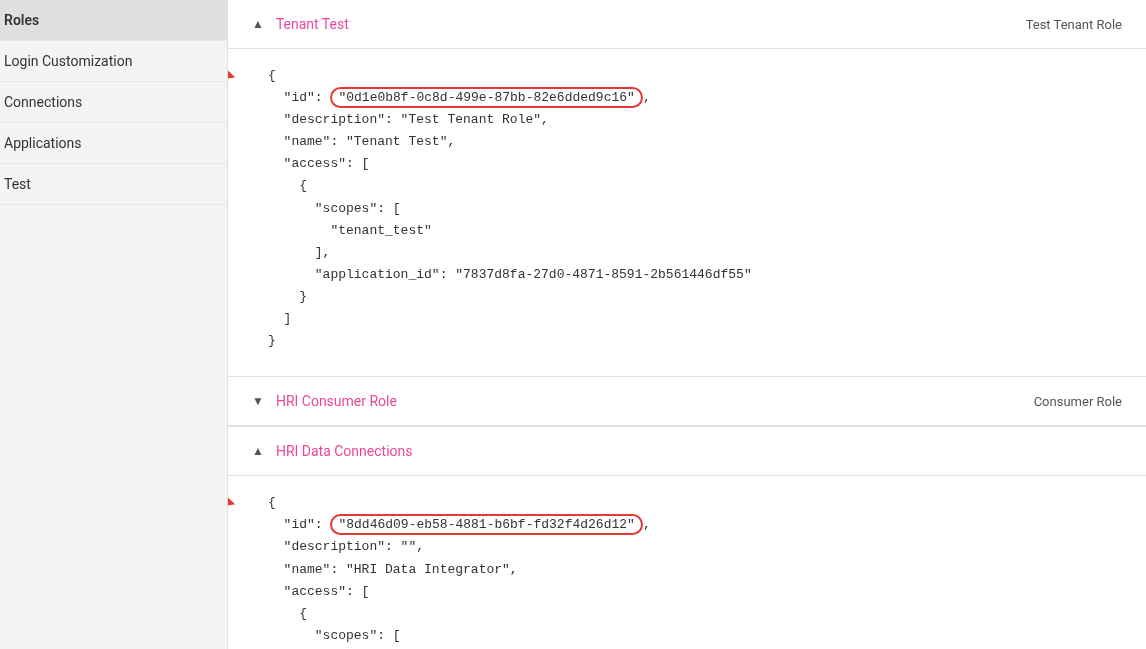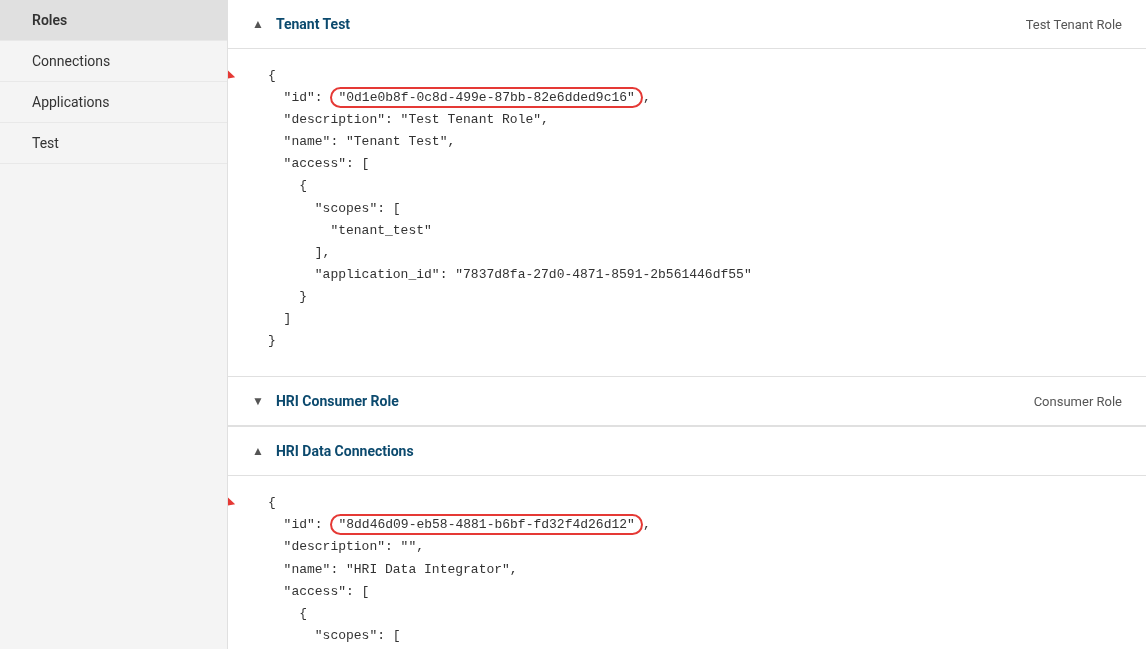--- a/index.html
+++ b/index.html
@@ -17,21 +17,21 @@
       width: 228px;
       min-width: 228px;
       background: #f4f4f4;
       border-right: 1px solid #e0e0e0;
       height: 100%;
       overflow-y: auto;
     }
 
     .sidebar-item {
       display: block;
-      padding: 12px 32px;
+      padding: 12px 4px;
       cursor: pointer;
       color: #333;
       font-size: 14px;
       border-bottom: 1px solid #e8e8e8;
     }
 
     .sidebar-item.active {
       background: #e0e0e0;
       font-weight: 600;
     }
@@ -58,22 +58,22 @@
 
     .role-header-chevron {
       margin-right: 12px;
       font-size: 12px;
       color: #555;
       cursor: pointer;
     }
 
     .role-header-name {
       font-size: 14px;
-      font-weight: 700;
-      color: #0c4a6e;
+      font-weight: 400;
+      color: #ec4899;
       flex: 1;
     }
 
     .role-header-badge {
       font-size: 13px;
       color: #555;
       margin-left: 19px;
     }
 
     .role-body {
@@ -98,20 +98,23 @@
       padding: 1px 6px;
       color: #333;
     }
   </style>
 </head>
 <body>
 
 <nav class="sidebar">
   <div class="sidebar-item active">
     <span>Roles</span>
+  </div>
+  <div class="sidebar-item">
+    <span>Login Customization</span>
   </div>
   <div class="sidebar-item">
     <span>Connections</span>
   </div>
   <div class="sidebar-item">
     <span>Applications</span>
   </div>
   <div class="sidebar-item">
     <span>Test</span>
   </div>

